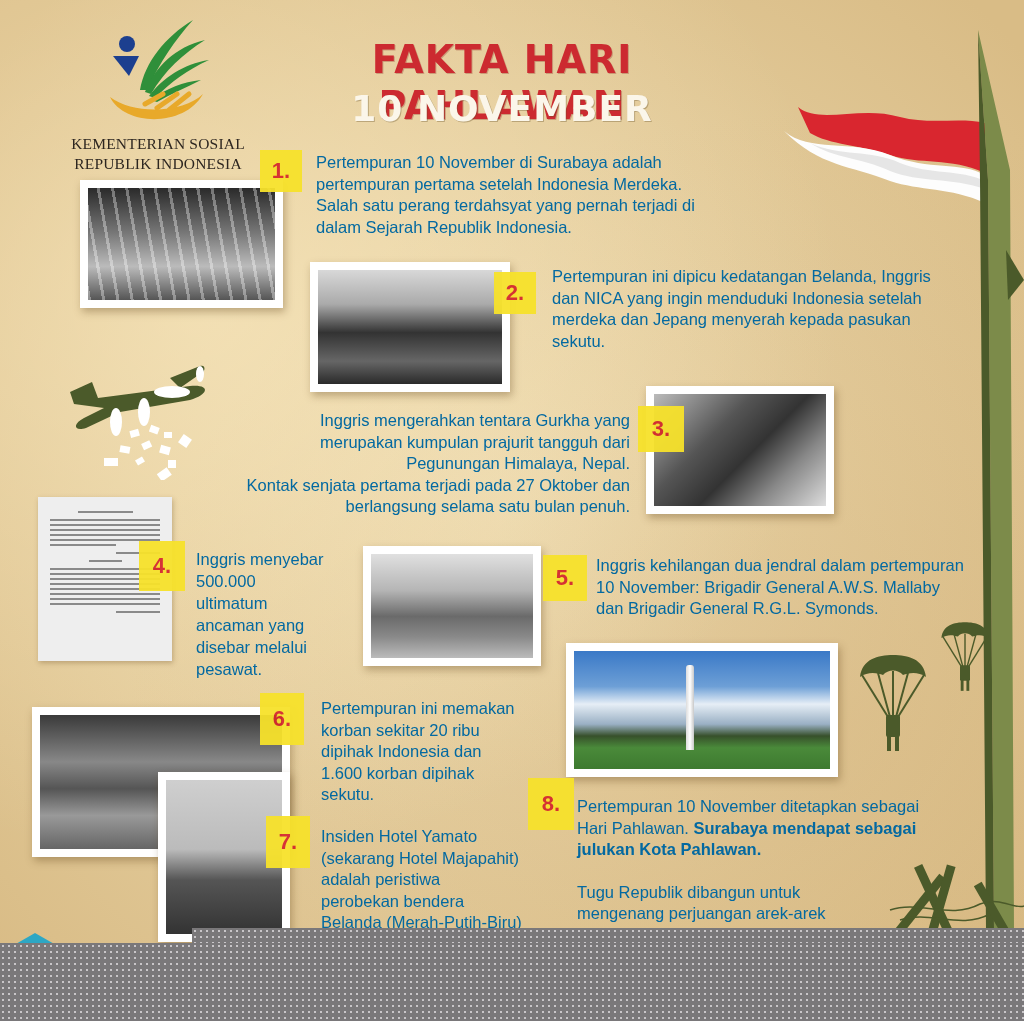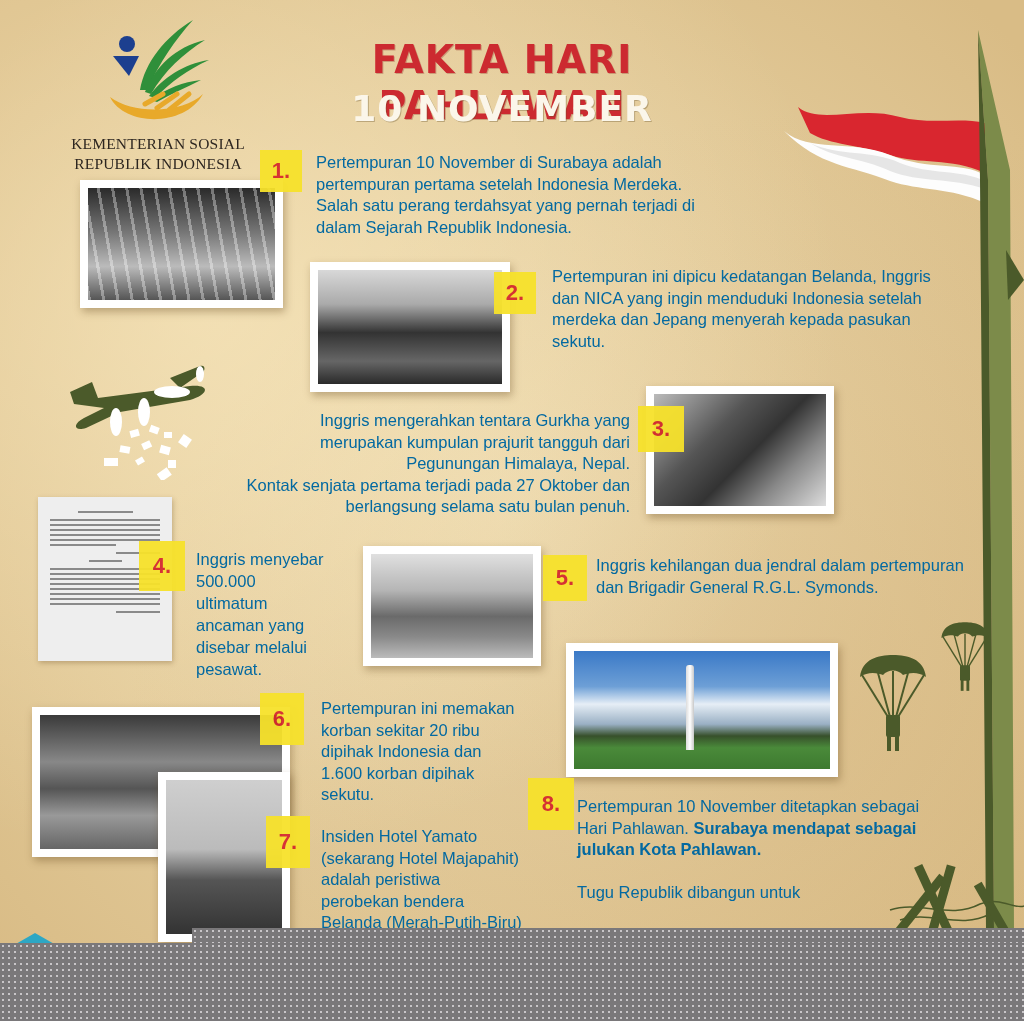--- a/index.html
+++ b/index.html
@@ -213,20 +213,21 @@
   <div>disebar melalui</div>
   <div>pesawat.</div>
 </div>
 
 <div class="abs photo" style="left:363px;top:546px;width:178px;height:120px">
   <div class="img bw5"></div>
 </div>
 <div class="abs badge" style="left:543px;top:555px;width:44px;height:46px">5.</div>
 <div class="abs txt" style="left:596px;top:555px;width:420px">
   <div>Inggris kehilangan dua jendral dalam pertempuran</div>
+  <div>10 November: Brigadir General A.W.S. Mallaby</div>
   <div>dan Brigadir General R.G.L. Symonds.</div>
 </div>
 
 <svg class="abs" style="left:858px;top:655px" width="70" height="100" viewBox="0 0 70 100">
   <path d="M2 22 C4 4 20 0 35 0 C50 0 66 4 68 22 C60 16 50 18 45 20 C40 14 30 14 25 20 C20 18 10 16 2 22 Z" fill="#4b5a2a"></path>
   <g stroke="#4b5a2a" stroke-width="2" fill="none">
     <line x1="4" y1="20" x2="30" y2="62"></line>
       <line x1="20" y1="18" x2="32" y2="62"></line>
     <line x1="35" y1="16" x2="35" y2="62"></line>
       <line x1="50" y1="18" x2="38" y2="62"></line>
@@ -281,20 +282,21 @@
   <div>Belanda (Merah-Putih-Biru)</div>
 </div>
 
 <div class="abs badge" style="left:528px;top:778px;width:46px;height:52px">8.</div>
 <div class="abs txt" style="left:577px;top:796px;width:420px">
   <div>Pertempuran 10 November ditetapkan sebagai</div>
   <div><span>Hari Pahlawan. </span><b>Surabaya mendapat sebagai</b></div>
   <div><b>julukan Kota Pahlawan.</b></div>
   <div style="height:21px"></div>
   <div>Tugu Republik dibangun untuk</div>
+  <div>mengenang perjuangan arek-arek</div>
 </div>
 
 <svg class="abs" style="left:880px;top:860px" width="144" height="80" viewBox="0 0 144 80">
   <g stroke="#4b5a2a" stroke-width="9" stroke-linecap="square">
     <line x1="20" y1="70" x2="60" y2="20"></line>
     <line x1="40" y1="10" x2="70" y2="75"></line>
     <line x1="70" y1="10" x2="50" y2="80"></line>
     <line x1="100" y1="28" x2="130" y2="80"></line>
   </g>
   <path d="M10 50 C40 40 70 60 100 44 C120 36 135 50 144 46" stroke="#4b5a2a" stroke-width="1.5" fill="none"></path>

